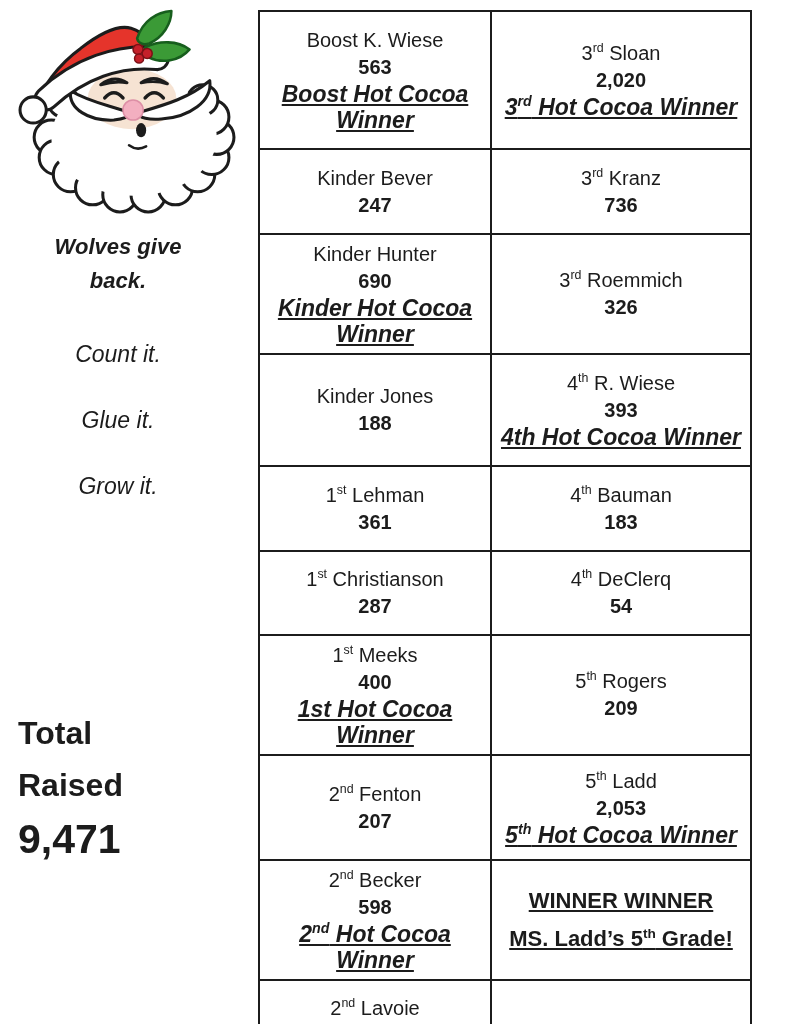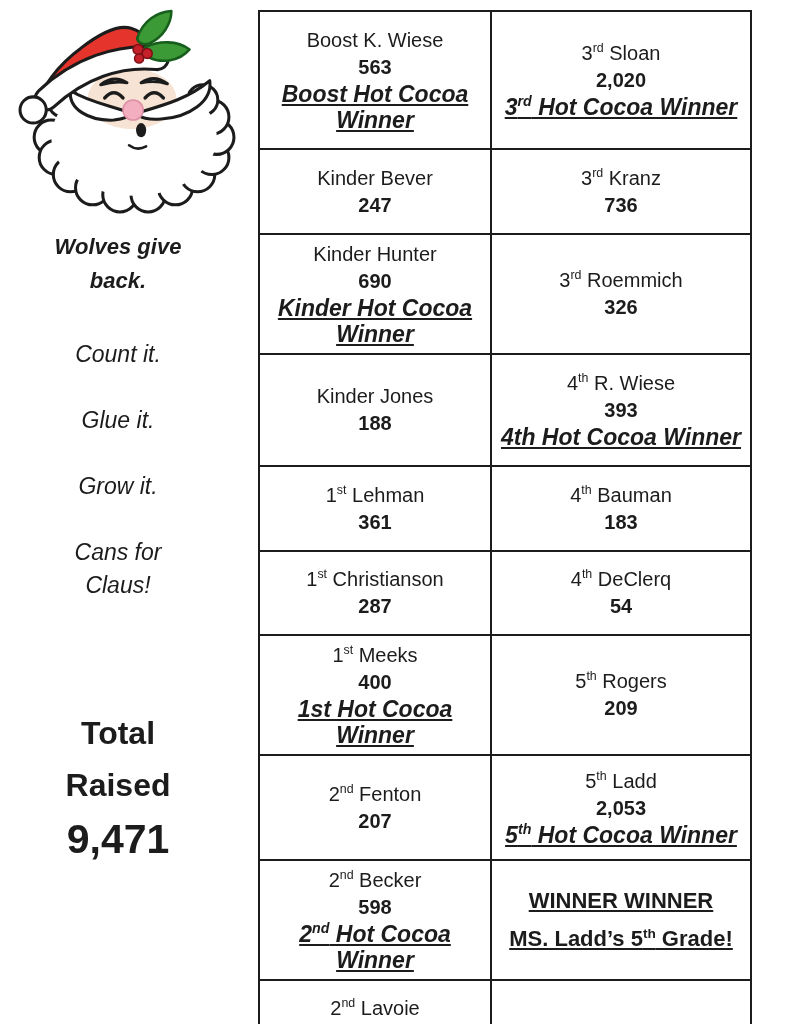--- a/index.html
+++ b/index.html
@@ -15,21 +15,21 @@
   .tagline{
     position:absolute;left:28px;top:230px;width:180px;text-align:center;
     font-size:22px;font-weight:700;font-style:italic;line-height:34px;
   }
   .motto{
     position:absolute;left:28px;width:180px;text-align:center;
     font-style:italic;font-size:23px;line-height:33px;
   }
   #m0{top:338px}#m1{top:404px}#m2{top:470px}
   #m3{top:536px;left:48px;width:140px;}
-  .total{position:absolute;left:18px;top:707px;width:200px;text-align:center;}
+  .total{position:absolute;left:18px;top:707px;width:200px;}
   .total .t{font-size:32px;font-weight:700;line-height:52px;}
   .total .val{font-size:41px;font-weight:700;line-height:56px;}
 
   
   table.results{
     position:absolute;left:258px;top:10px;width:492px;
     border-collapse:collapse;table-layout:fixed;
   }
   table.results td{
     border:2px solid #1c1c1c;text-align:center;vertical-align:middle;padding:6px 4px;
@@ -111,21 +111,20 @@
       <circle cx="119" cy="43" r="5"></circle>
         <circle cx="128" cy="47" r="5"></circle>
         <circle cx="120" cy="52" r="4.5"></circle>
     </g>
   </svg>
 
   <div class="tagline">Wolves give back.</div>
   <div class="motto" id="m0">Count it.</div>
   <div class="motto" id="m1">Glue it.</div>
   <div class="motto" id="m2">Grow it.</div>
-  <div class="motto" id="m3">Cans for Claus!</div>
 
   <div class="total">
     <div class="t">Total</div>
     <div class="t">Raised</div>
     <div class="val">9,471</div>
   </div>
 
   <table class="results">
     <colgroup>
         <col style="width:232px">

